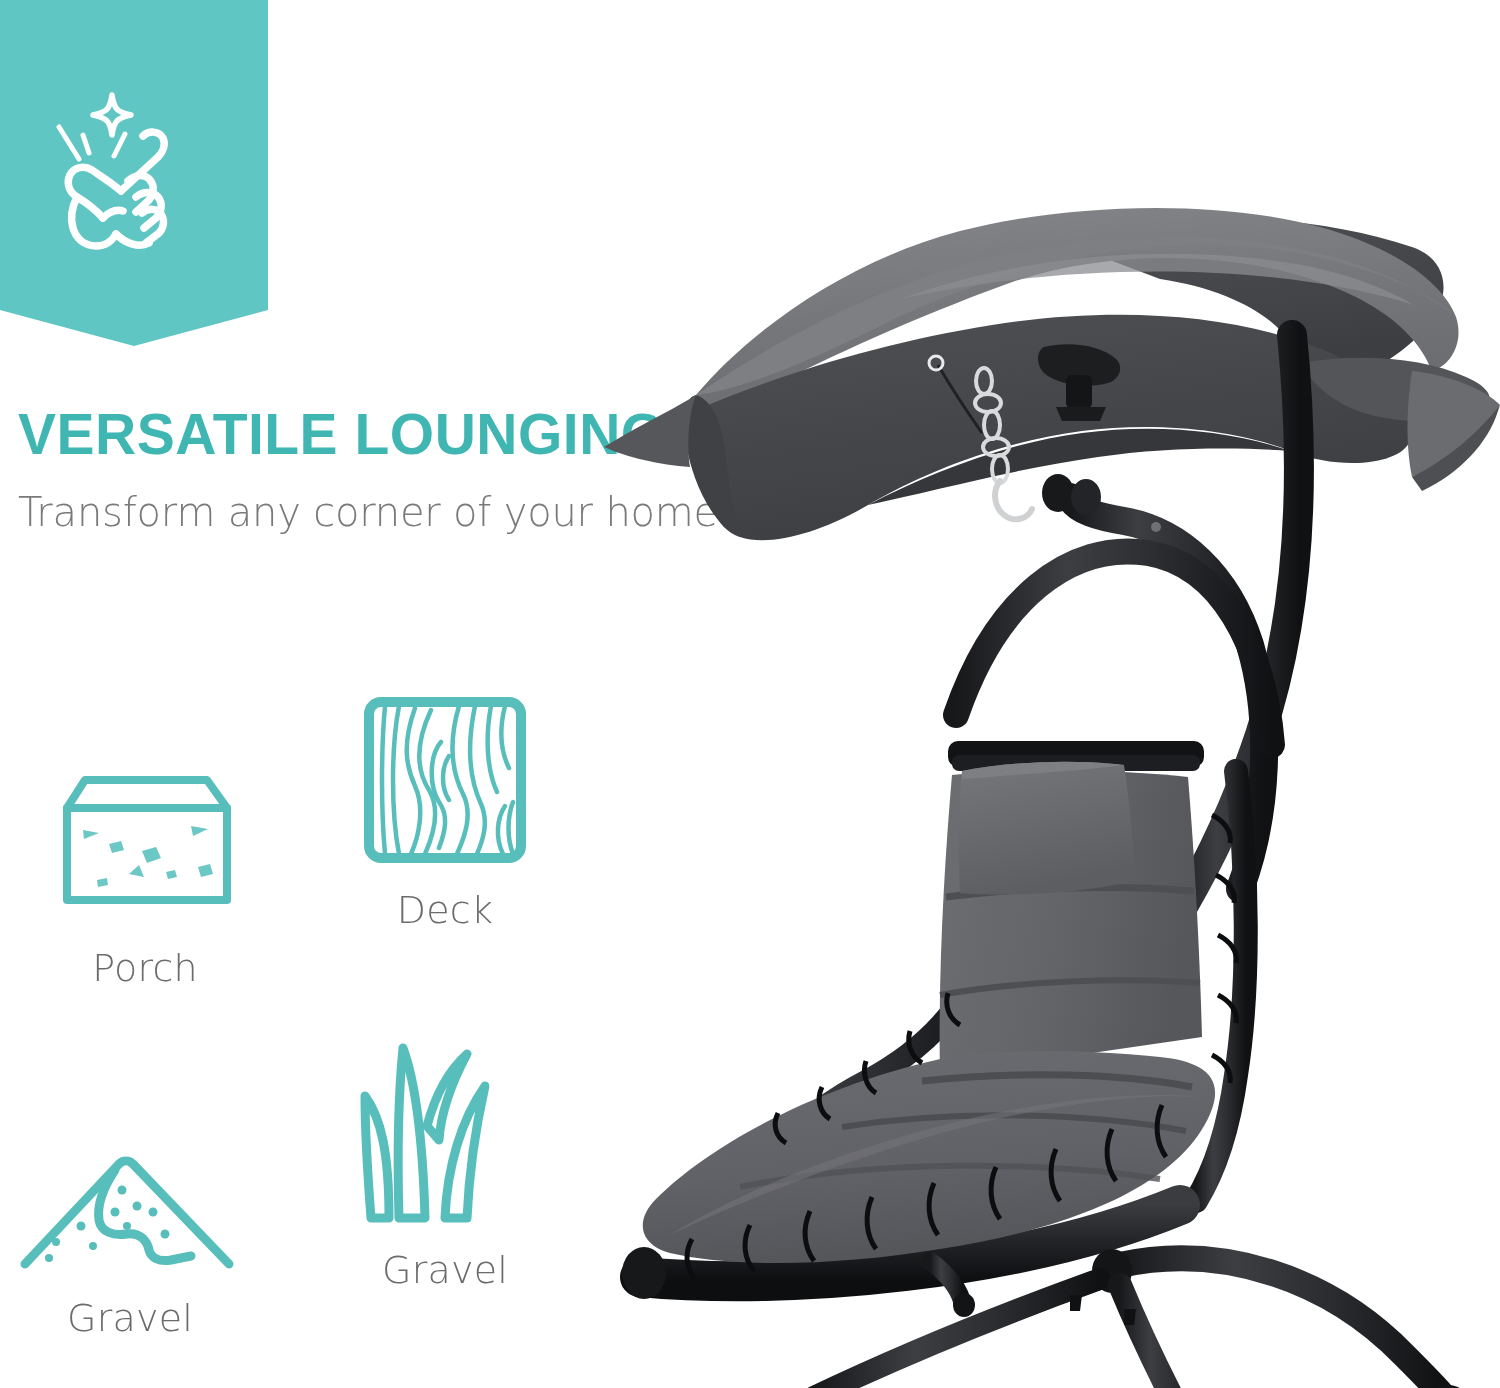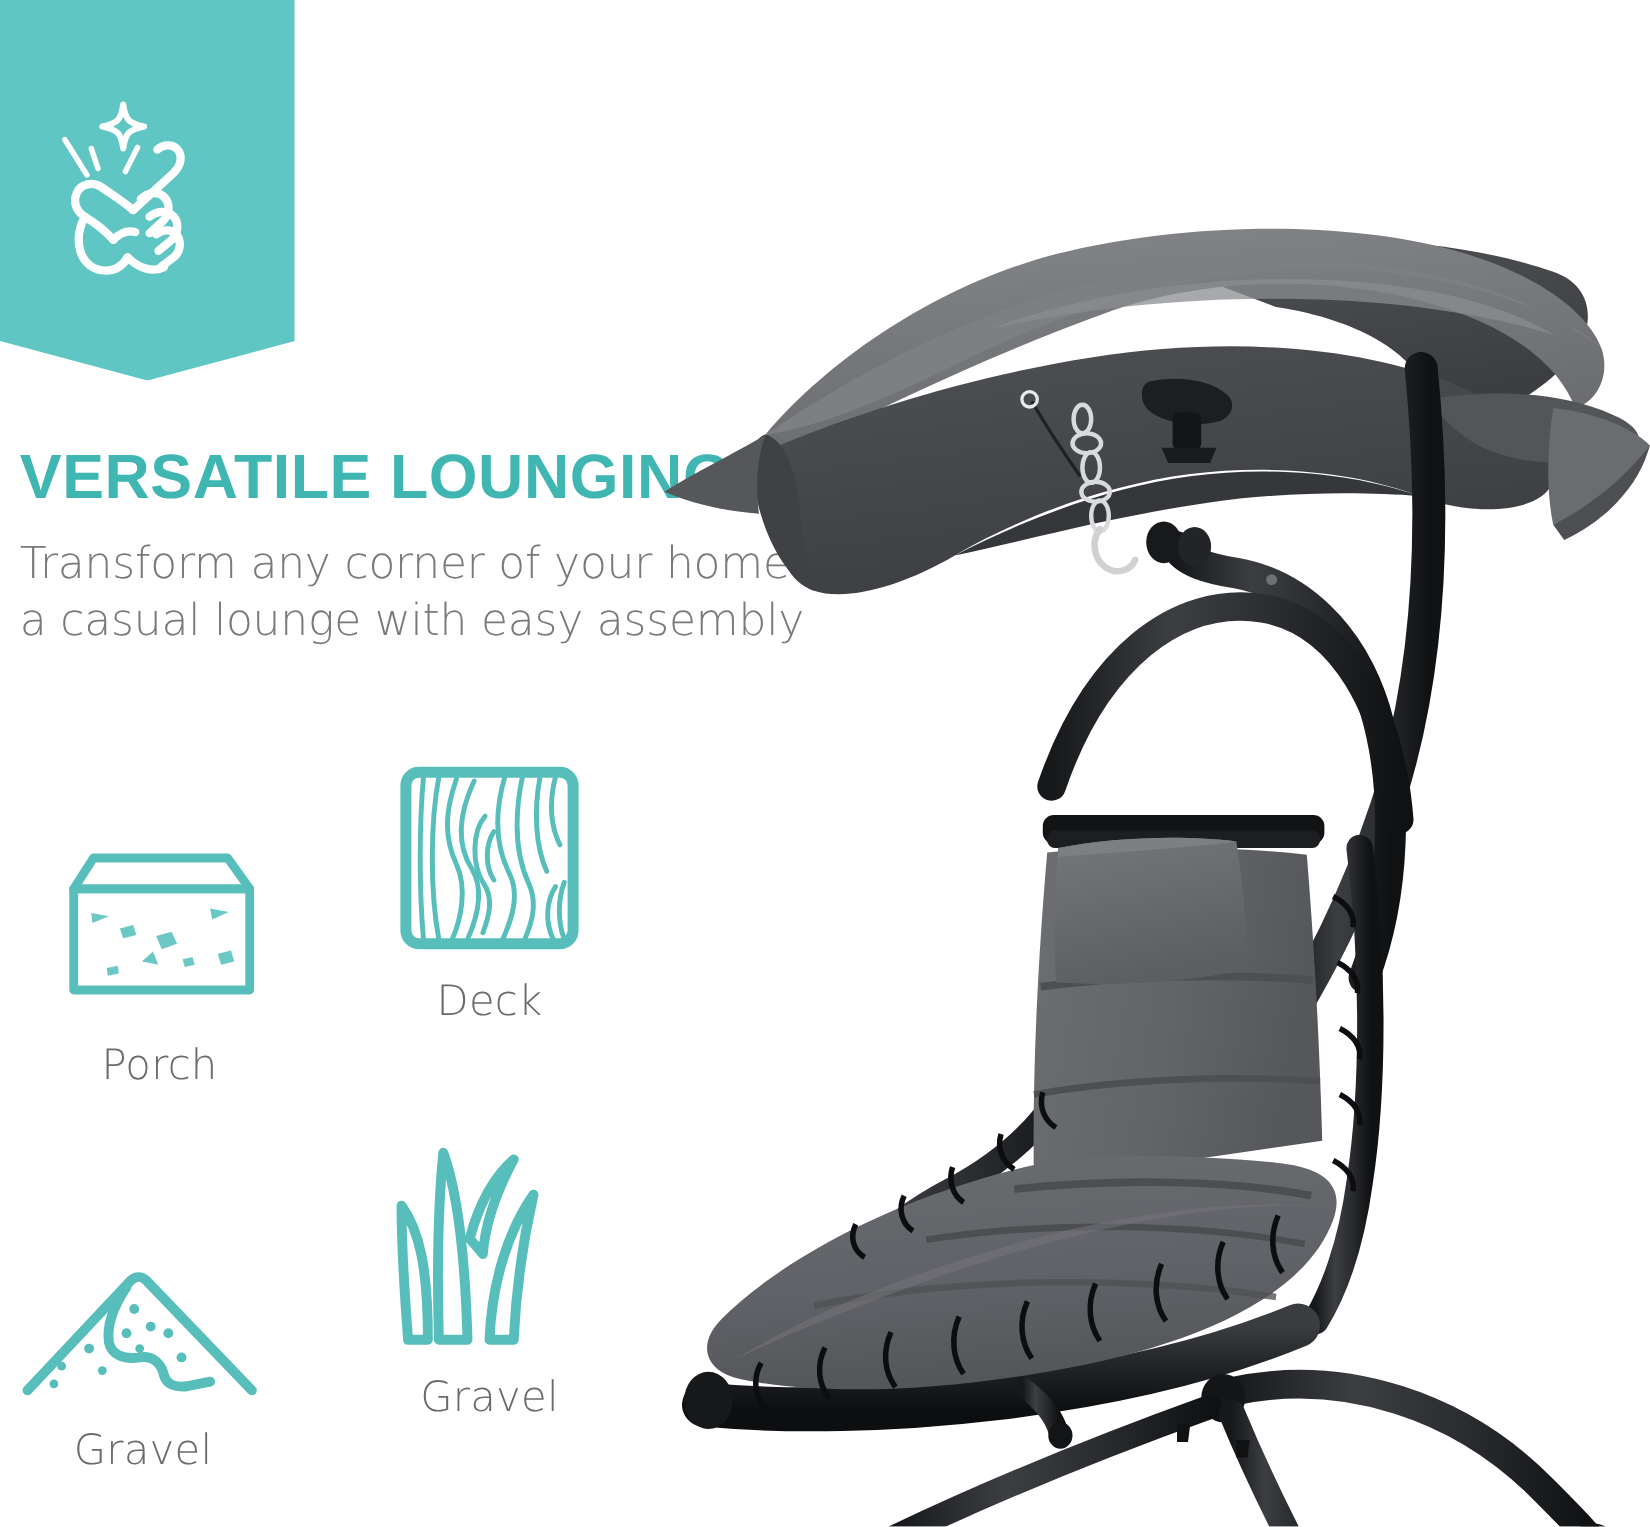--- a/index.html
+++ b/index.html
@@ -138,21 +138,20 @@
         <path d="M70 156 C80 166 93 170 103 165"></path>
         <path d="M57 140 C63 134 70 131 77 133"></path>
       </svg>
     </div>
   </div>
 
   <div id="headline-block">
     <h1 id="headline">VERSATILE LOUNGING</h1>
     <p id="subhead">
       <span class="sub-line">Transform any corner of your home into</span>
-      <span class="sub-line">a casual lounge with easy assembly</span>
     </p>
   </div>
 
   <div id="surfaces">
 
     <div class="surface-cell c0">
       <div class="surface-art">
         <svg viewBox="0 0 200 160" width="200" height="160" fill="none" stroke="#58BEBB" stroke-width="8" stroke-linejoin="round" stroke-linecap="round">
           <path d="M22 40 L40 12 L162 12 L182 40 Z"></path>
           <path d="M22 40 L22 132 L182 132 L182 40 Z"></path>

